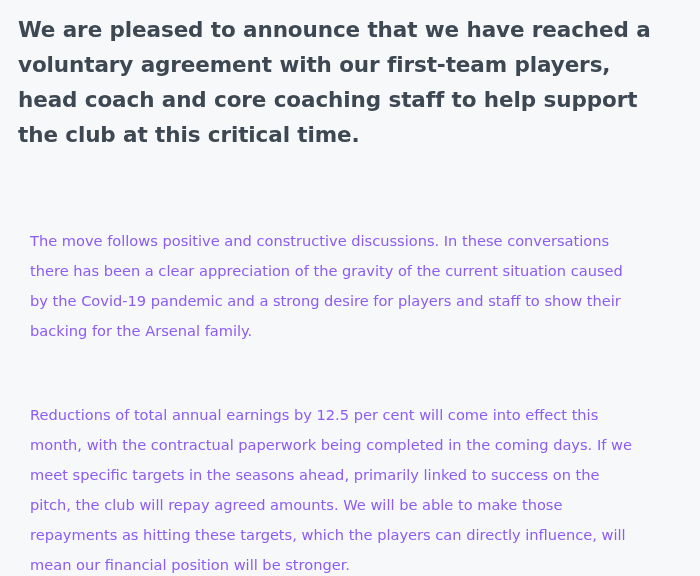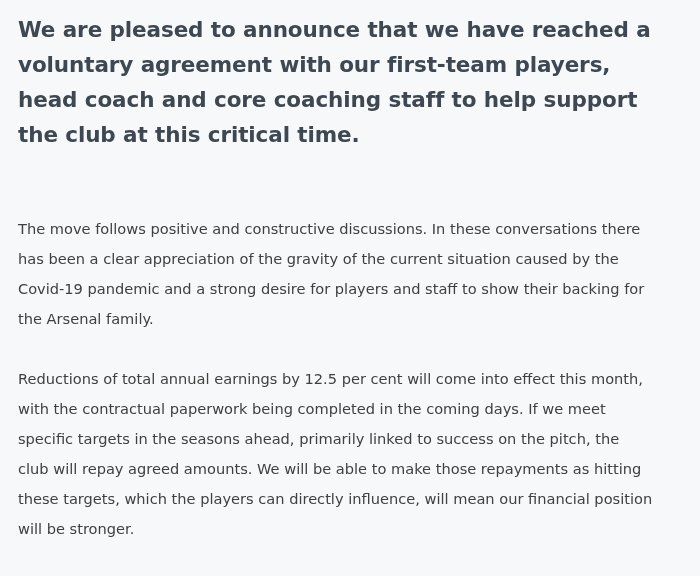--- a/index.html
+++ b/index.html
@@ -26,24 +26,24 @@
     font-size: 21.5px;
     line-height: 35px;
     font-weight: bold;
     color: #3d4853;
     letter-spacing: -0.1px;
   }
   .body-block {
     margin-top: 0;
   }
   .para {
-    margin: 0;
+    margin: 12px;
     font-size: 14.6px;
     line-height: 30px;
-    color: #404040;
+    color: #8b5cf6;
     font-weight: normal;
   }
   .spacer-lg { height: 62px; }
   .spacer-md { height: 30px; }
 </style>
 </head>
 <body>
 
 <div class="page">
 

